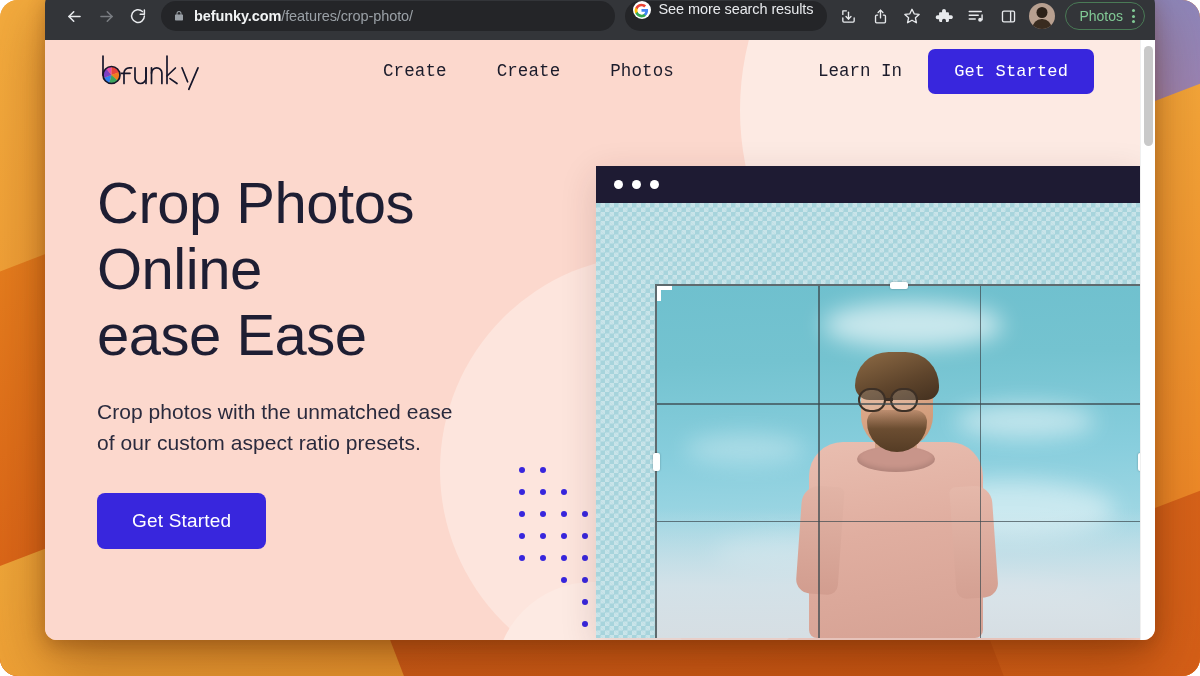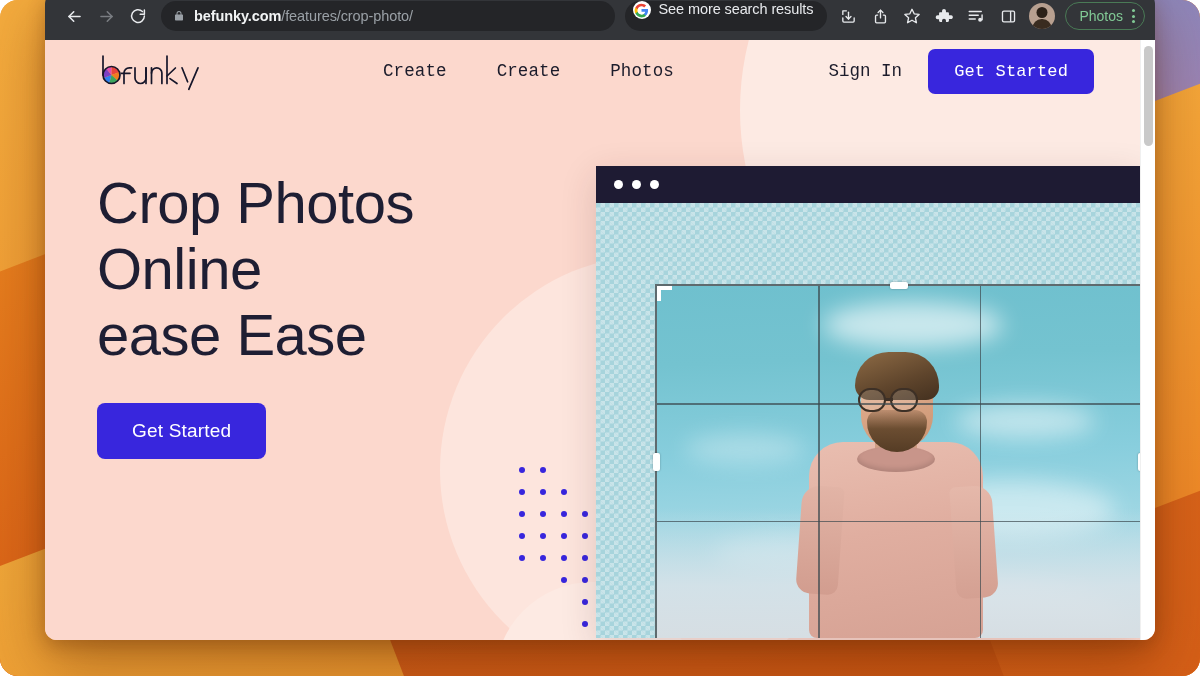--- a/index.html
+++ b/index.html
@@ -578,29 +578,31 @@
             </svg>
           </div>
 
           <div id="main-nav">
             <a class="nav-link">Create</a>
             <a class="nav-link">Create</a>
             <a class="nav-link">Photos</a>
           </div>
 
           <div id="header-right">
-            <a id="sign-in-link">Sign In</a>
+            <a id="sign-in-link">Learn In</a>
             <a id="get-started-header-btn">Get Started</a>
           </div>
         </div>
 
         <div id="hero-text">
           <h1 id="hero-title">Crop Photos
 Online
 ease Ease</h1>
+          <p id="hero-sub">Crop photos with the unmatched ease
+of our custom aspect ratio presets.</p>
           <a id="get-started-hero-btn">Get Started</a>
         </div>
 
         <svg id="dot-grid" viewBox="0 0 120 220">
           <g fill="#3826dd">
             <circle cx="10" cy="10" r="3"></circle>
               <circle cx="31" cy="10" r="3"></circle>
             <circle cx="10" cy="32" r="3"></circle>
               <circle cx="31" cy="32" r="3"></circle>
               <circle cx="52" cy="32" r="3"></circle>

